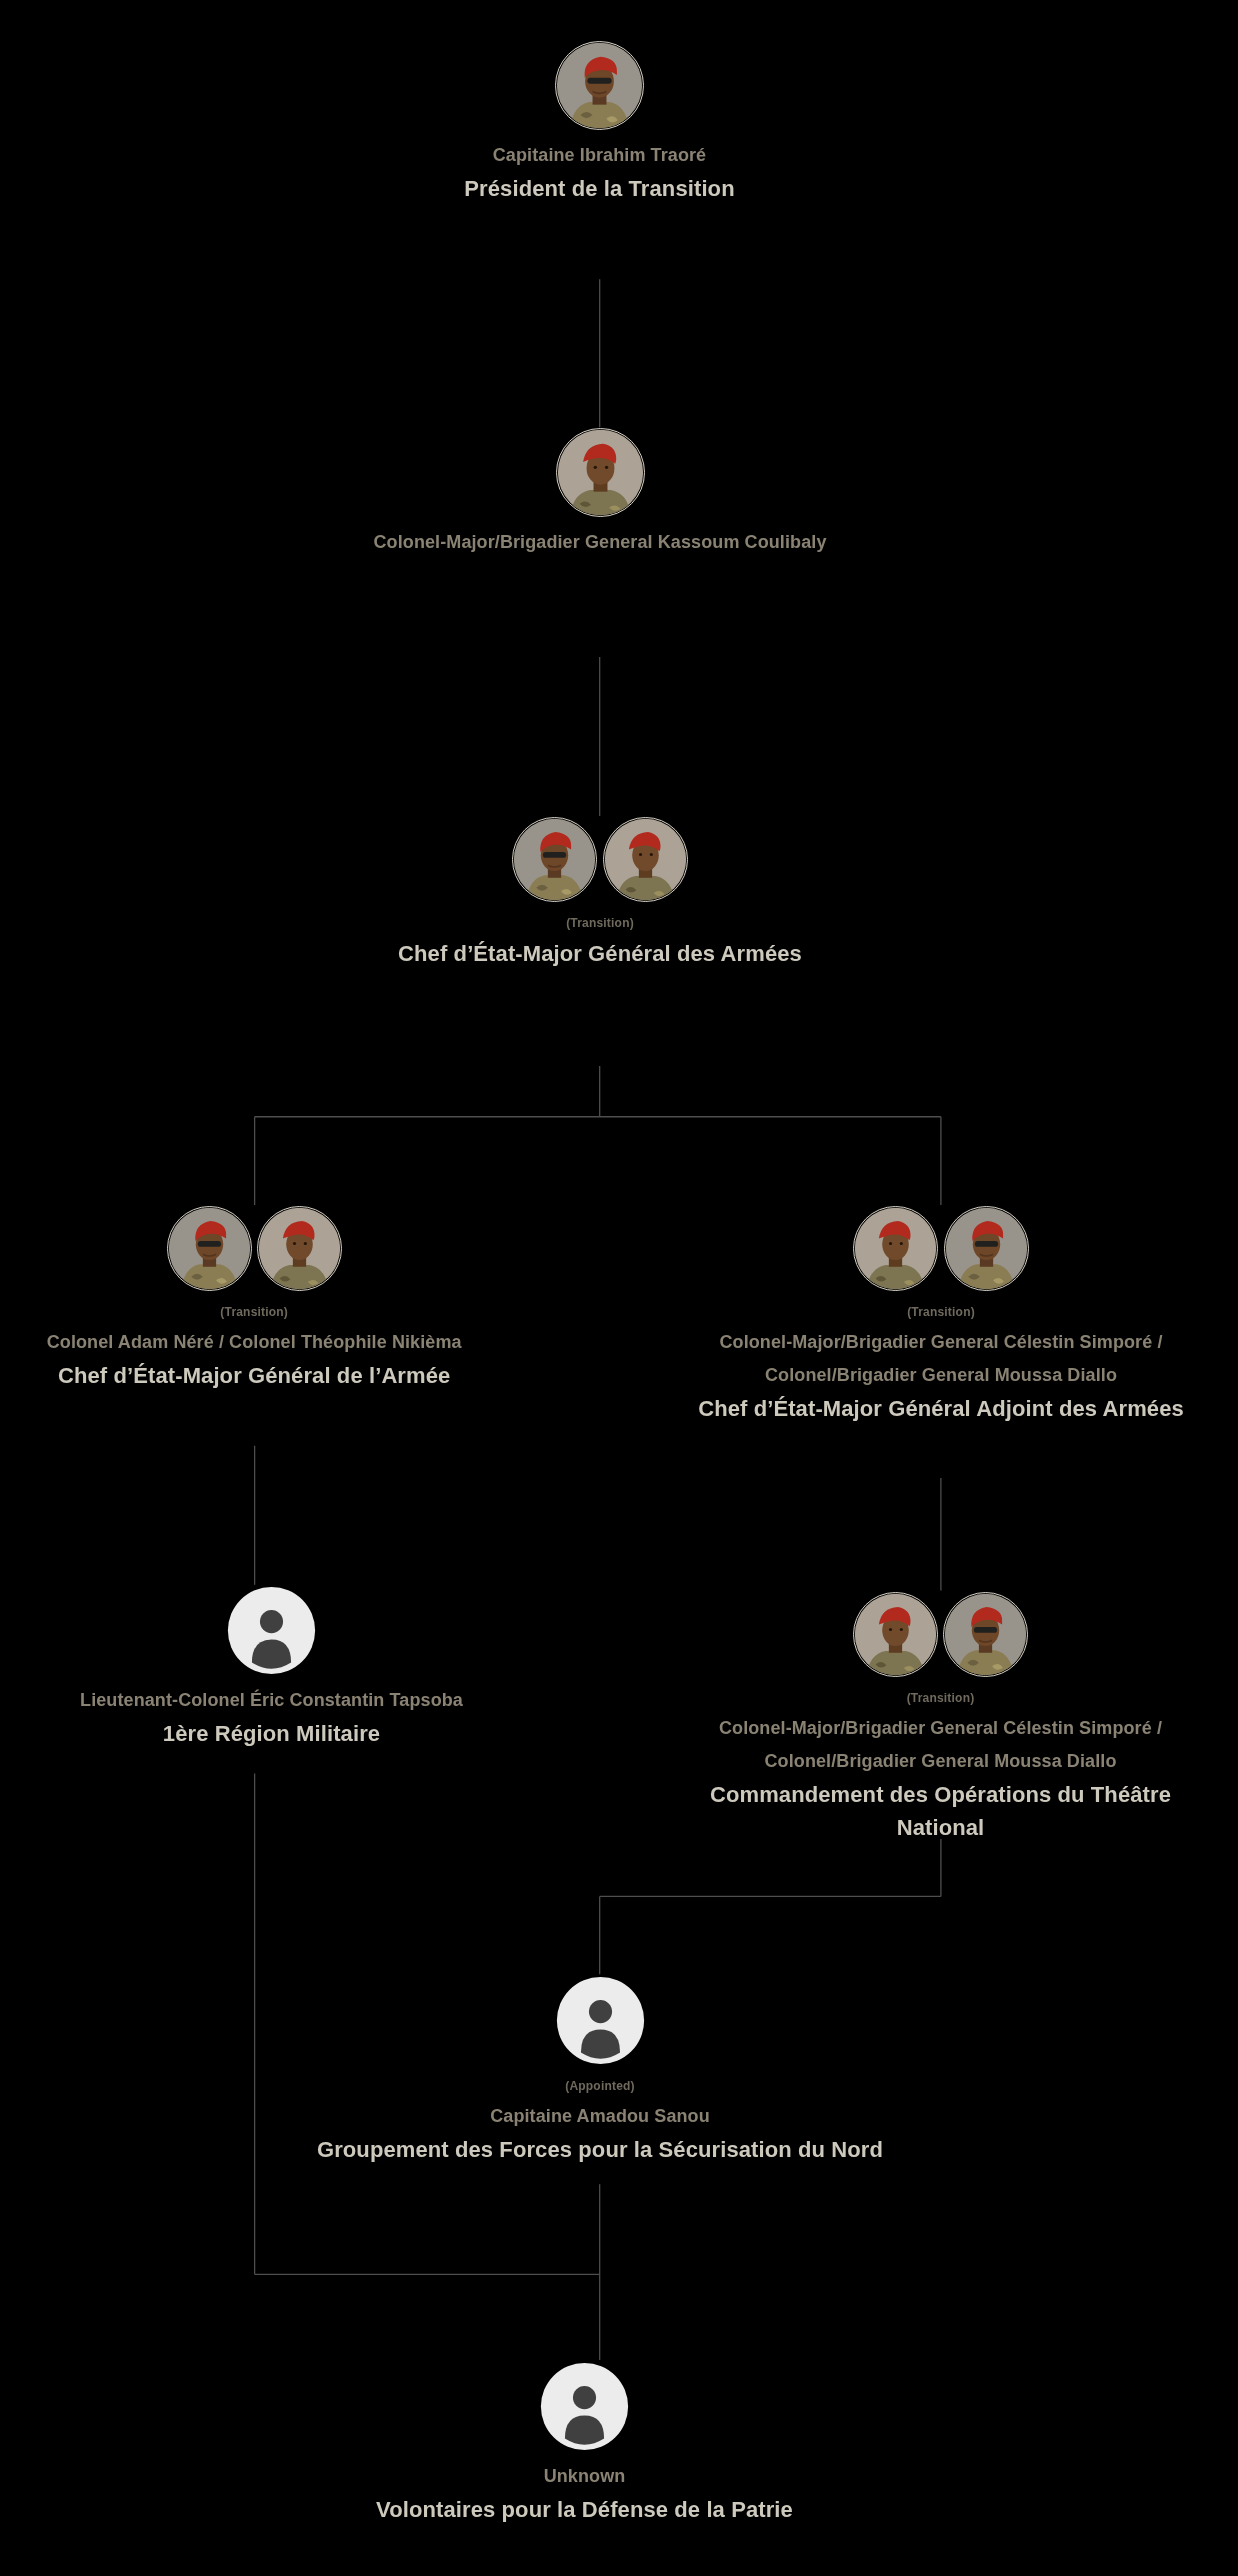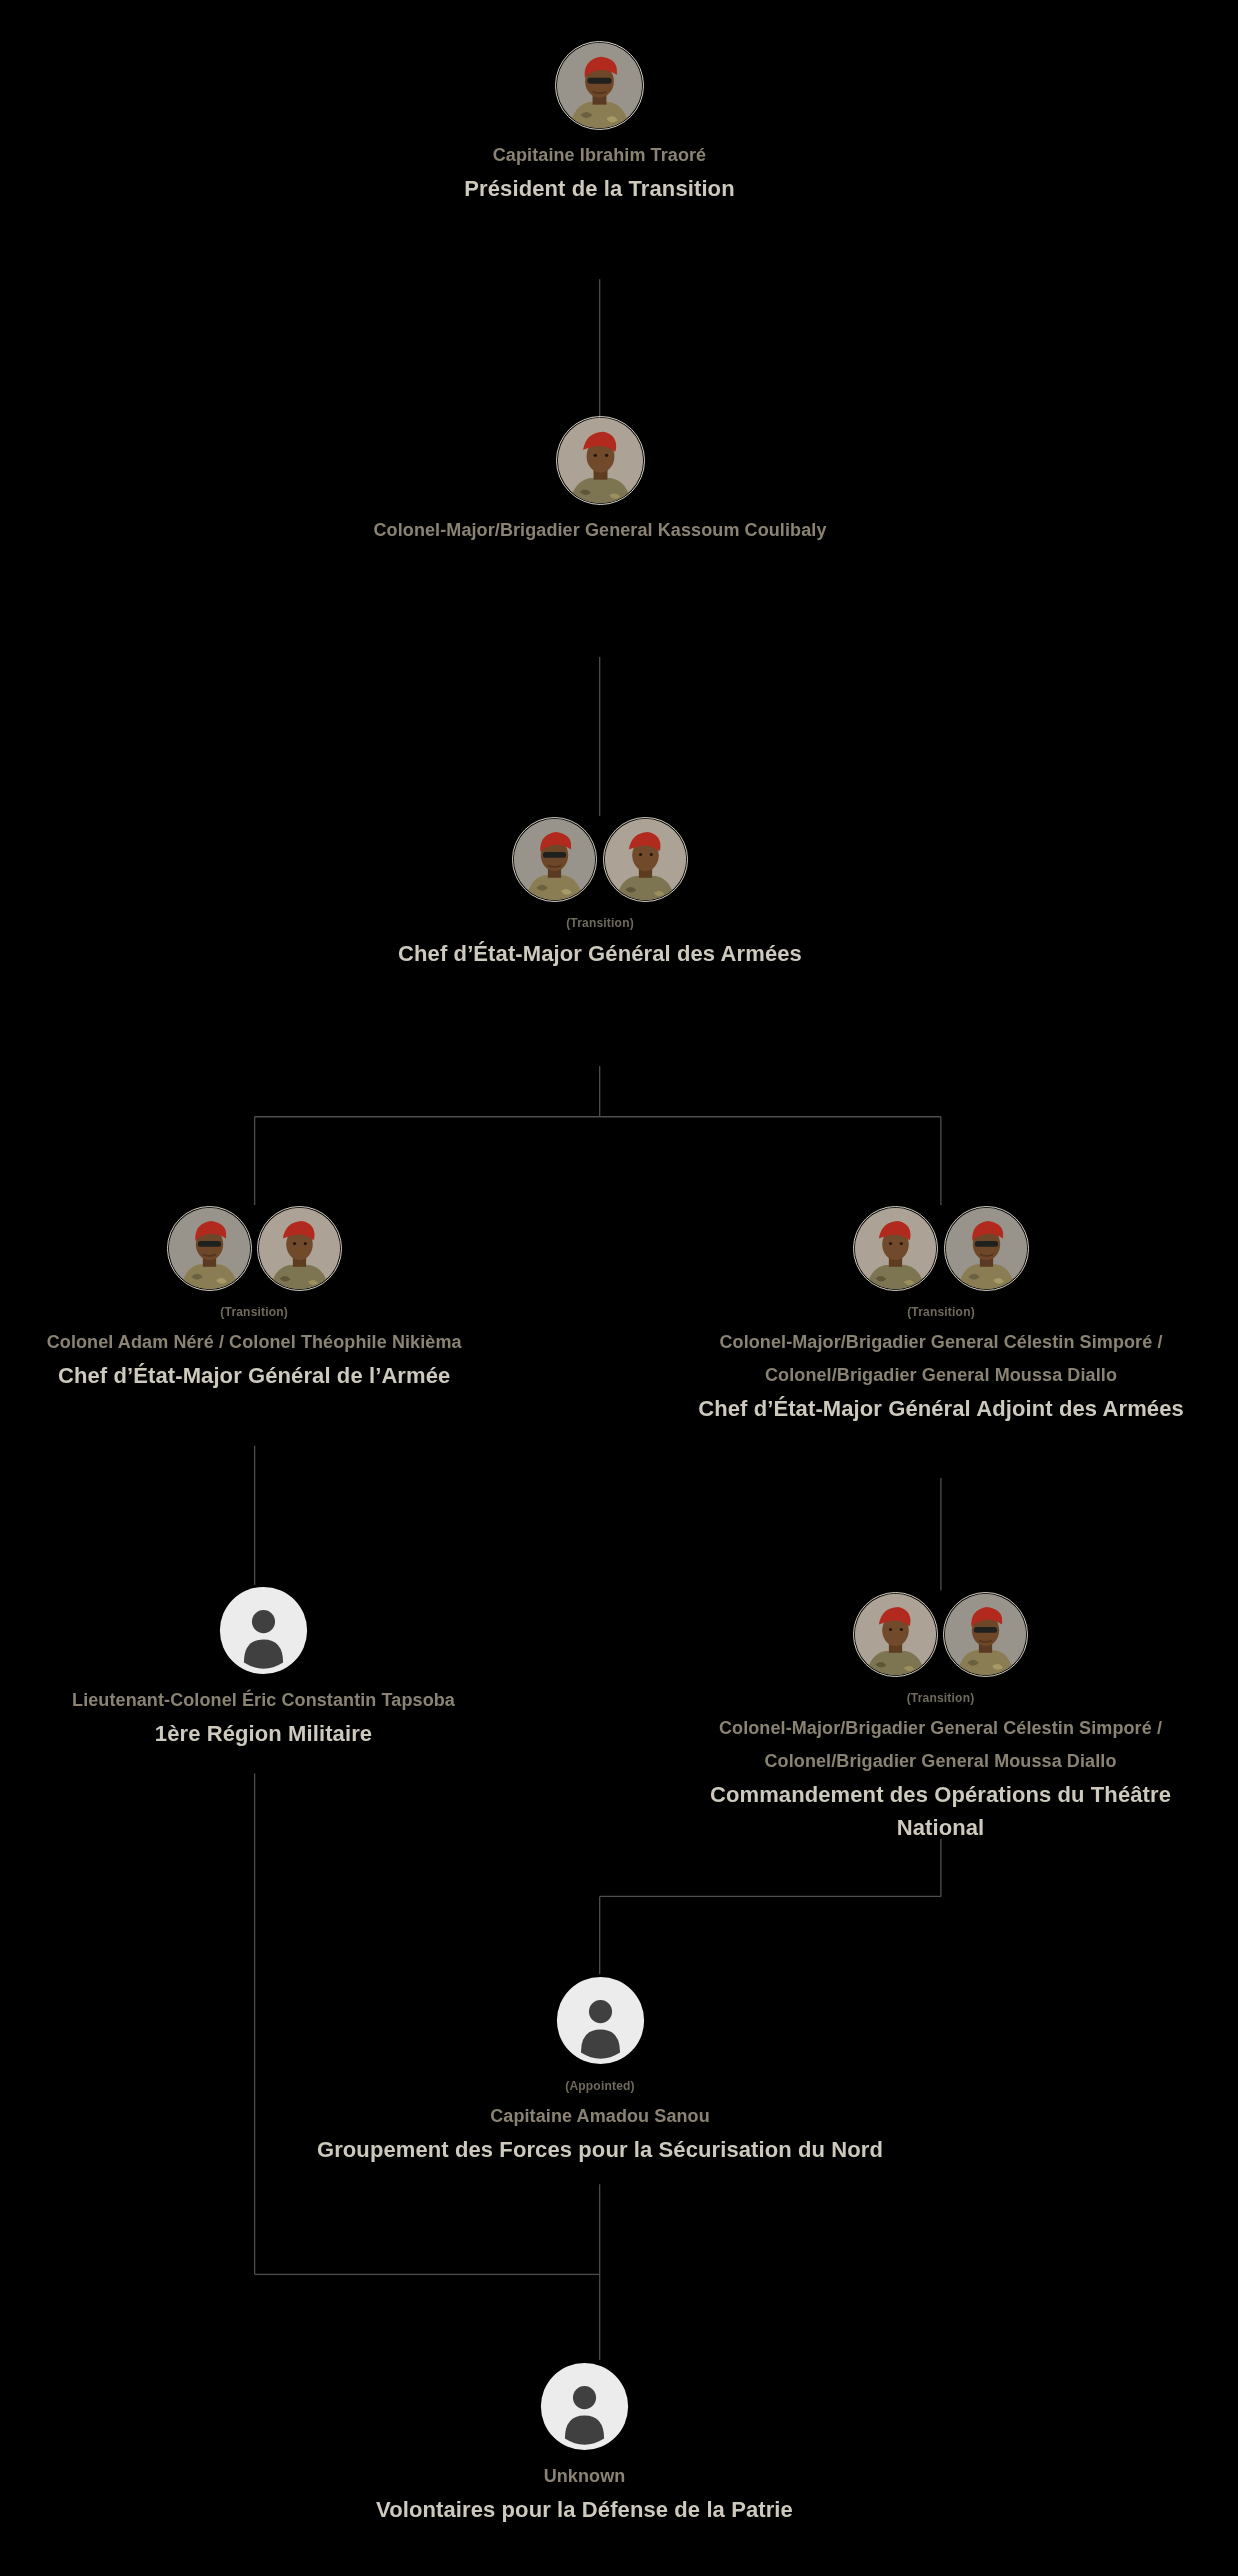--- a/index.html
+++ b/index.html
@@ -145,21 +145,21 @@
   </svg>
 
   <div class="node" style="left:342px; top:41px; width:515px;">
     <svg class="avatar photo" viewBox="0 0 100 100">
         <use href="#av-photo-a"></use>
       </svg>
     <div class="node-name first">Capitaine Ibrahim Traoré</div>
     <div class="node-title">Président de la Transition</div>
   </div>
 
-  <div class="node" style="left:278px; top:416px; width:644px;">
+  <div class="node" style="left:278px; top:428px; width:644px;">
     <svg class="avatar photo" viewBox="0 0 100 100">
         <use href="#av-photo-b"></use>
       </svg>
     <div class="node-name first">Colonel-Major/Brigadier General Kassoum Coulibaly</div>
   </div>
 
   <div class="node" style="left:278px; top:817px; width:644px;">
     <div class="avatar-pair">
       <svg class="avatar photo" viewBox="0 0 100 100">
           <use href="#av-photo-a"></use>
@@ -193,21 +193,21 @@
         </svg>
       <svg class="avatar photo" viewBox="0 0 100 100">
           <use href="#av-photo-a"></use>
         </svg>
     </div>
     <div class="node-badge">(Transition)</div>
     <div class="node-name">Colonel-Major/Brigadier General Célestin Simporé / Colonel/Brigadier General Moussa Diallo</div>
     <div class="node-title">Chef d’État-Major Général Adjoint des Armées</div>
   </div>
 
-  <div class="node" style="left:19px; top:1586px; width:489px;justify-content:space-between;">
+  <div class="node" style="left:27px; top:1586px; width:489px;justify-content:space-between;">
     <svg class="avatar" viewBox="0 0 100 100">
         <use href="#av-generic"></use>
       </svg>
     <div class="node-name first">Lieutenant-Colonel Éric Constantin Tapsoba</div>
     <div class="node-title">1ère Région Militaire</div>
   </div>
 
   <div class="node" style="left:667px; top:1592px; width:547px;">
     <div class="avatar-pair">
       <svg class="avatar photo" viewBox="0 0 100 100">

